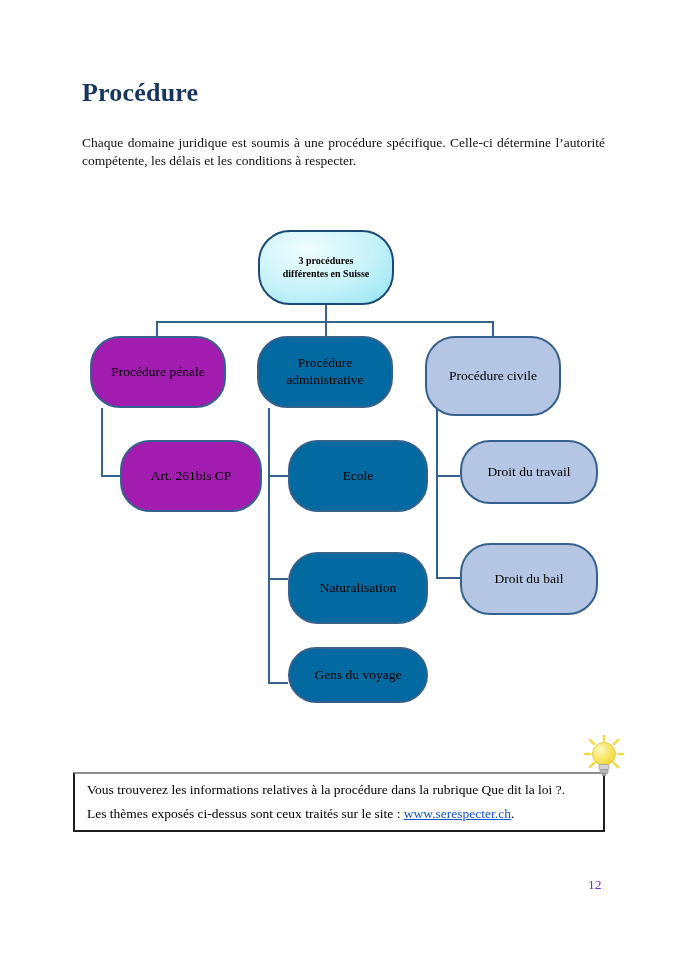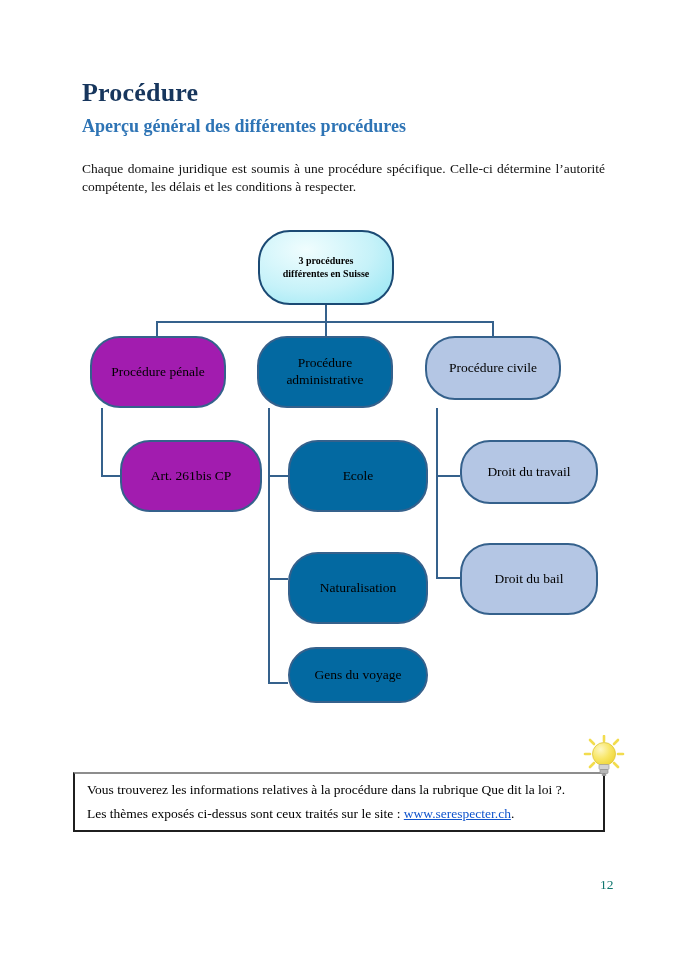--- a/index.html
+++ b/index.html
@@ -16,21 +16,21 @@
   .title{
     position:absolute;left:82px;top:78px;
     font-size:26px;font-weight:bold;color:#17365d;
     letter-spacing:.2px;
   }
   .subtitle{
     position:absolute;left:82px;top:116px;
     font-size:18px;font-weight:bold;color:#2e74b5;
   }
   .intro{
-    position:absolute;left:82px;top:160px;width:523px;
+    position:absolute;left:82px;top:134px;width:523px;
     font-size:13.5px;line-height:1.3;text-align:justify;
     color:#111;
   }
   
   .node{
     position:absolute;box-sizing:border-box;
     border:2px solid #35618c;border-radius:30px;
     display:flex;align-items:center;justify-content:center;
     text-align:center;font-size:13.5px;color:#000;
     padding:0 10px;line-height:1.25;
@@ -39,50 +39,49 @@
     left:258px;top:230px;width:136px;height:75px;
     background:radial-gradient(ellipse at 35% 25%, #f0fdfe 0%, #c6f2f9 55%, #92e5f3 100%);
     border-color:#1b4a74;border-radius:32px;
     font-weight:bold;font-size:10px;
   }
   .fill-gray {background:#a21caf;}
   .fill-light{background:#0369a1;}
   .fill-med  {background:#b4c6e4;}
   .n-penale {left:90px; top:336px;width:136px;height:72px;}
   .n-admin  {left:257px;top:336px;width:136px;height:72px;}
-  .n-civile {left:425px;top:336px;width:136px;height:64px;}
+  .n-civile {left:425px;top:336px;width:136px;height:80px;}
   .n-art    {left:120px;top:440px;width:142px;height:72px;}
   .n-ecole  {left:288px;top:440px;width:140px;height:72px;}
   .n-travail{left:460px;top:440px;width:138px;height:64px;}
   .n-natur  {left:288px;top:543px;width:140px;height:72px;margin-top:9px;}
   .n-bail   {left:460px;top:543px;width:138px;height:72px;}
   .n-gens   {left:288px;top:647px;width:140px;height:56px;}
   .line{position:absolute;background:#35618c;}
   
   .note-box{
     position:absolute;left:73px;top:772px;width:532px;height:60px;
     box-sizing:border-box;background:#fff;
     border:2px solid #1f1f1f;border-top-color:#8d8d8d;
     padding:4px 12px 0 12px;
     font-size:13.5px;line-height:24px;color:#000;
   }
   .note-box a{color:#1155cc;text-decoration:underline;cursor:pointer;}
   .bulb{position:absolute;left:583px;top:735px;width:42px;height:50px;}
   .page-number{
-    position:absolute;left:600px;top:877px;
-    font-size:13.5px;color:#0f766e;
+    position:absolute;left:588px;top:877px;
+    font-size:13.5px;color:#6d28d9;
   }
 </style>
 </head>
 <body>
 
 <div class="page">
 
   <div class="title">Procédure</div>
-  <div class="subtitle">Aperçu général des différentes procédures</div>
   <div class="intro">Chaque domaine juridique est soumis à une procédure spécifique. Celle-ci détermine l’autorité compétente, les délais et les conditions à respecter.</div>
 
   <div>
 
     <div class="node node-root">
       <span>
         <span>3 procédures</span><br>
         <span>différentes en Suisse</span>
       </span>
     </div>

